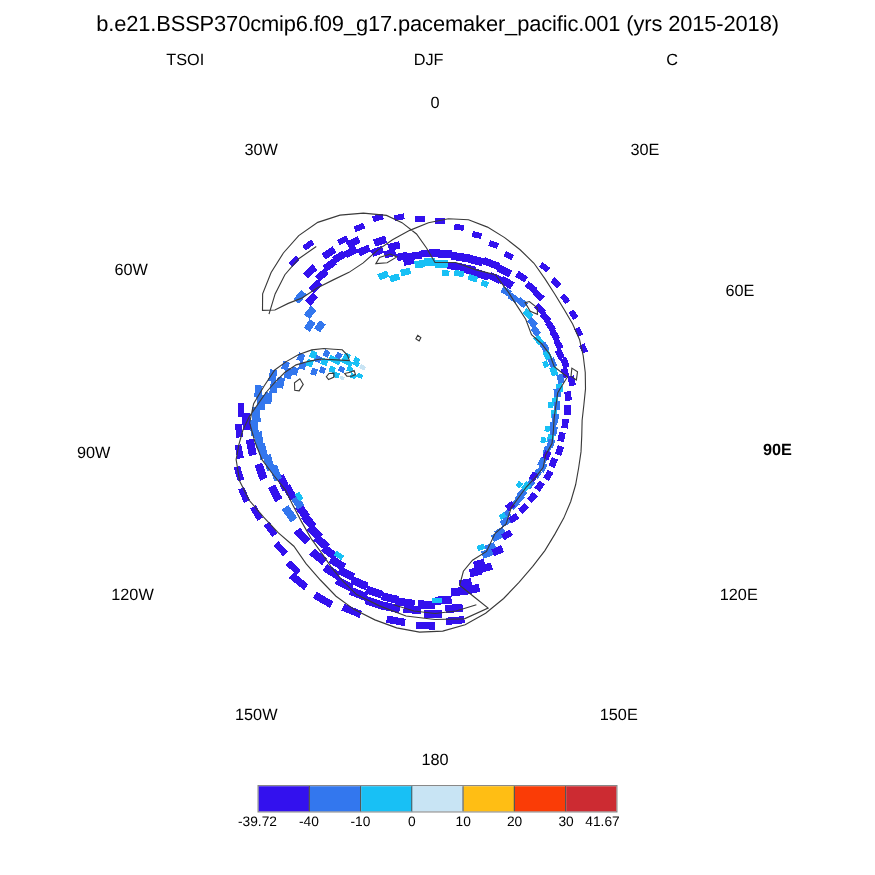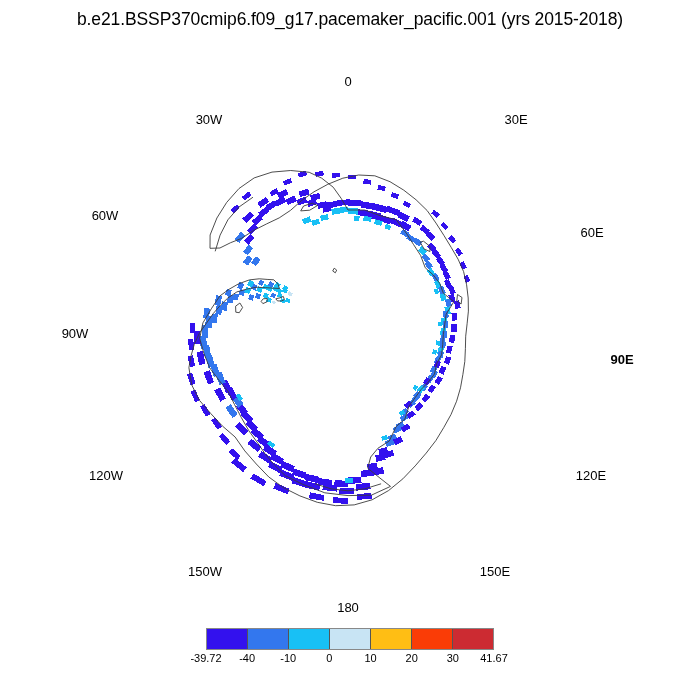--- a/index.html
+++ b/index.html
@@ -102,28 +102,33 @@
     white-space: nowrap;
   }
 </style>
 </head>
 <body>
 
 <div id="page">
 
   <div class="main-title">b.e21.BSSP370cmip6.f09_g17.pacemaker_pacific.001 (yrs 2015-2018)</div>
 
+  <div class="subtitle-row">
+    <span class="sub-left">TSOI</span>
+    <span class="sub-center">DJF</span>
+    <span class="sub-right">C</span>
+  </div>
 
   <div id="lon-labels">
       <div class="lon-label" style="left: 348px; top: 74px; transform: translateX(-50%);">0</div>
       <div class="lon-label" style="left: 209px; top: 112px; transform: translateX(-50%);">30W</div>
       <div class="lon-label" style="left: 490px; top: 112px; transform: translateX(-50%); margin-left: 26px;">30E</div>
       <div class="lon-label" style="left: 105px; top: 208px; transform: translateX(-50%);">60W</div>
       <div class="lon-label" style="left: 592px; top: 208px; transform: translateX(-50%); margin-top: 17px;">60E</div>
-      <div class="lon-label" style="left: 75px; top: 326px; transform: translateX(-50%); text-align: center;">90W</div>
+      <div class="lon-label" style="left: 75px; top: 354px; transform: translateX(-50%); text-align: center;">90W</div>
       <div class="lon-label" style="left: 622px; top: 352px; transform: translateX(-50%); font-weight: bold;">90E</div>
       <div class="lon-label" style="left: 106px; top: 468px; transform: translateX(-50%);">120W</div>
       <div class="lon-label" style="left: 591px; top: 468px; transform: translateX(-50%);">120E</div>
       <div class="lon-label" style="left: 205px; top: 564px; transform: translateX(-50%);">150W</div>
       <div class="lon-label" style="left: 495px; top: 564px; transform: translateX(-50%);">150E</div>
       <div class="lon-label" style="left: 348px; top: 600px; transform: translateX(-50%);">180</div>
     </div>
 
   <div id="map-area">
     <svg id="map-svg" viewBox="0 0 700 545" xmlns="http://www.w3.org/2000/svg">
@@ -383,16 +388,16 @@
       </div>
   </div>
   <div id="colorbar-labels">
       <div class="cb-tick" style="left: 0px;">-39.72</div>
       <div class="cb-tick" style="left: 41.1429px;">-40</div>
       <div class="cb-tick" style="left: 82.2857px;">-10</div>
       <div class="cb-tick" style="left: 123.429px;">0</div>
       <div class="cb-tick" style="left: 164.571px;">10</div>
       <div class="cb-tick" style="left: 205.714px;">20</div>
       <div class="cb-tick" style="left: 246.857px;">30</div>
-      <div class="cb-tick" style="left: 288px;">41.67</div>
+      <div class="cb-tick" style="left: 276px;">41.67</div>
     </div>
 
 </div>
 
 </body></html>

